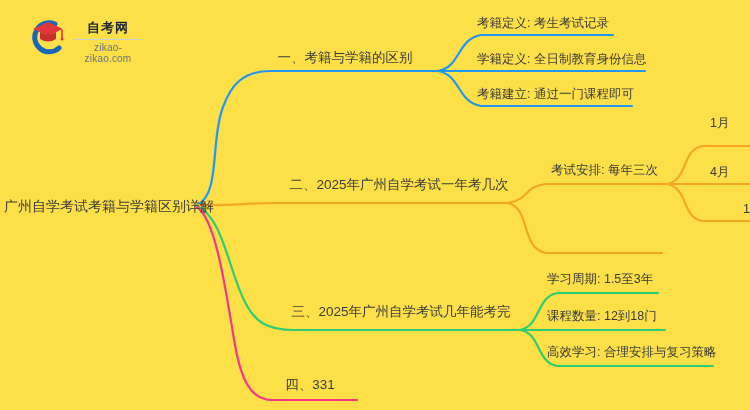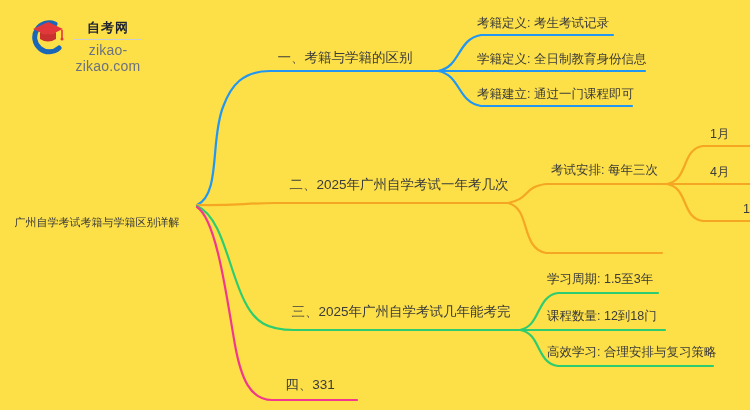--- a/index.html
+++ b/index.html
@@ -3,31 +3,31 @@
 <meta charset="utf-8">
 <style>
   html,body{margin:0;padding:0;background:#ffffff;}
   .canvas{
     position:relative;width:750px;height:410px;background:#fde047;overflow:hidden;
     font-family:"Liberation Sans","DejaVu Sans",sans-serif;color:#3a3a3a;
   }
   .lines{position:absolute;left:0;top:0;}
   .lines path{fill:none;stroke-width:2.2;stroke-linecap:round;}
   .node{position:absolute;white-space:nowrap;line-height:18px;}
-  .root{font-size:11px;font-weight:500;letter-spacing:0;margin-top:16px;}
+  .root{font-size:14px;font-weight:500;letter-spacing:0;}
   .branch{font-size:13.5px;font-weight:500;}
   .leaf{font-size:12.5px;line-height:17px;}
   .center{text-align:center;}
   
   .logo{position:absolute;left:28px;top:18px;width:118px;height:40px;display:flex;align-items:flex-start;}
   .logo-icon{position:absolute;left:0;top:2px;}
   .logo-text{position:absolute;left:44px;top:0;width:72px;text-align:center;}
   .logo-title{font-size:13px;font-weight:bold;color:#1f2430;letter-spacing:1px;line-height:20px;}
   .logo-divider{height:1px;background:#c9cdd4;margin:1px 2px 2px 2px;}
-  .logo-subtitle{font-size:14px;color:#6b7280;letter-spacing:0.2px;}
+  .logo-subtitle{font-size:10px;color:#6b7280;letter-spacing:0.2px;}
 </style>
 </head>
 <body>
 
 <div class="canvas">
 
   <svg class="lines" width="750" height="410" viewBox="0 0 750 410">
 
     <path d="M 197,205 C 221,194 210,140 223,107 C 231,85 243,71 270,71 H 438" stroke="#2196F3"></path>
     <path d="M 438,71 C 461,67 457,39 481,35 H 613" stroke="#2196F3"></path>
@@ -66,21 +66,21 @@
 
   <div class="node root center" style="left:4px;top:197px;width:186px;">广州自学考试考籍与学籍区别详解</div>
 
   <div class="node branch center" style="left:250px;top:49px;width:190px;">一、考籍与学籍的区别</div>
   <div class="node leaf" style="left:477px;top:51px;">学籍定义: 全日制教育身份信息</div>
   <div class="node leaf" style="left:477px;top:15px;">考籍定义: 考生考试记录</div>
   <div class="node leaf" style="left:477px;top:86px;">考籍建立: 通过一门课程即可</div>
 
   <div class="node branch center" style="left:288px;top:176px;width:222px;">二、2025年广州自学考试一年考几次</div>
   <div class="node leaf" style="left:551px;top:162px;">考试安排: 每年三次</div>
-  <div class="node leaf" style="left:710px;top:126px;">1月</div>
+  <div class="node leaf" style="left:710px;top:115px;">1月</div>
   <div class="node leaf" style="left:710px;top:164px;">4月</div>
   <div class="node leaf" style="left:704px;top:201px;margin-left:39px;">10月</div>
 
   <div class="node branch center" style="left:290px;top:303px;width:222px;">三、2025年广州自学考试几年能考完</div>
   <div class="node leaf" style="left:547px;top:271px;">学习周期: 1.5至3年</div>
   <div class="node leaf" style="left:547px;top:308px;">课程数量: 12到18门</div>
   <div class="node leaf" style="left:547px;top:344px;">高效学习: 合理安排与复习策略</div>
 
   <div class="node branch center" style="left:260px;top:376px;width:100px;">四、331</div>
 

